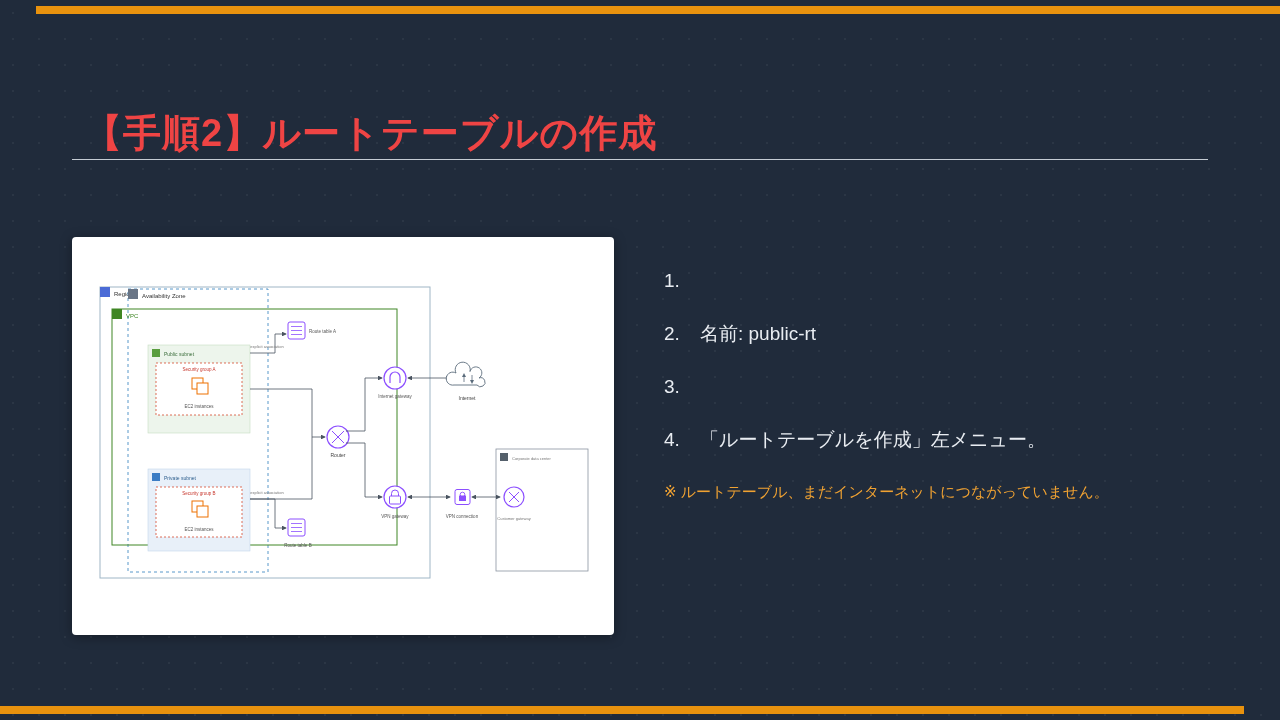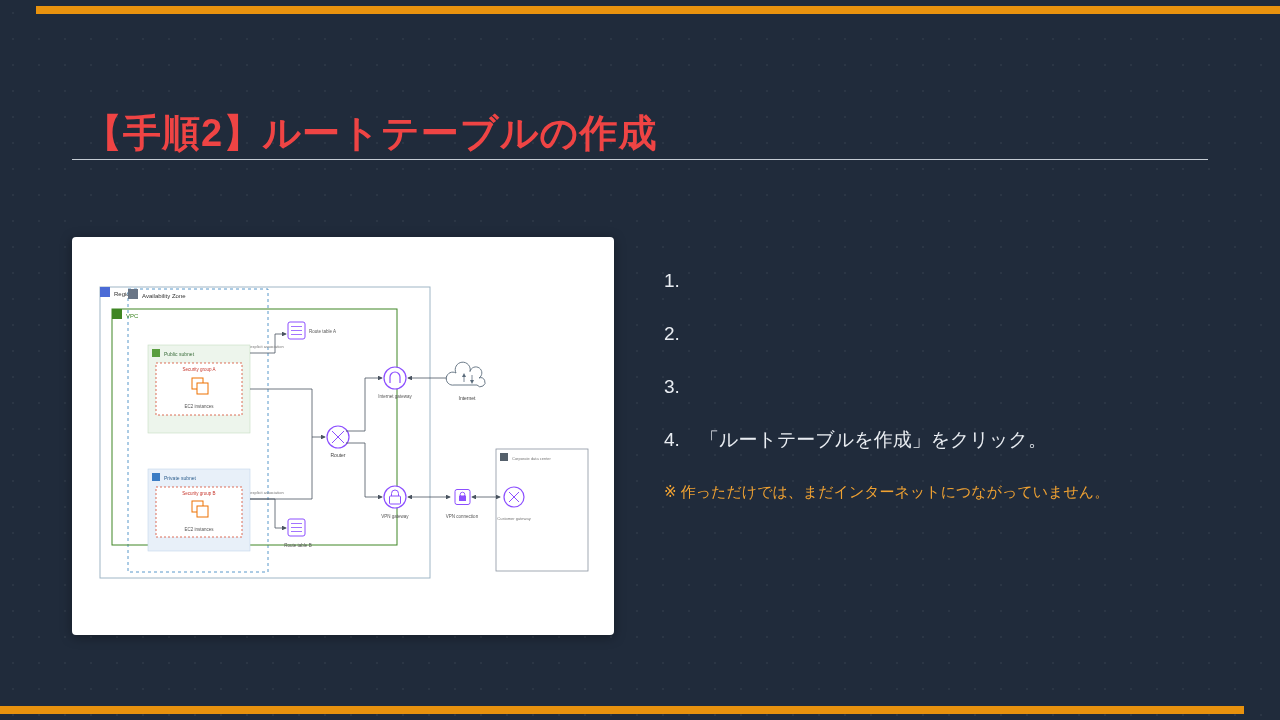--- a/index.html
+++ b/index.html
@@ -177,24 +177,25 @@
       </g>
     </svg>
   </div>
 
   <div class="steps">
     <div class="step">
       <span class="num">1.</span>
     </div>
     <div class="step">
       <span class="num">2.</span>
+      <span class="txt">名前: public-rt</span>
     </div>
     <div class="step">
       <span class="num">3.</span>
     </div>
     <div class="step">
       <span class="num">4.</span>
-      <span class="txt">「ルートテーブルを作成」をクリック。</span>
-    </div>
-    <div class="note">※ 作っただけでは、まだインターネットにつながっていません。</div>
+      <span class="txt">「ルートテーブルを作成」左メニュー。</span>
+    </div>
+    <div class="note">※ ルートテーブル、まだインターネットにつながっていません。</div>
   </div>
 
 </div>
 
 </body></html>

